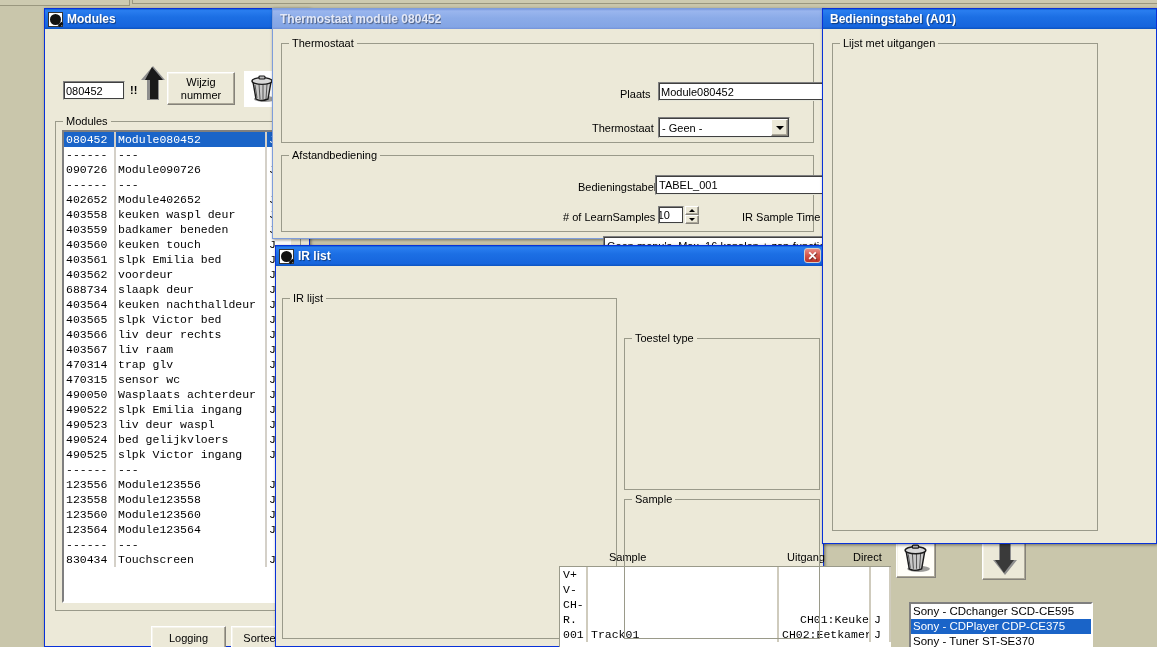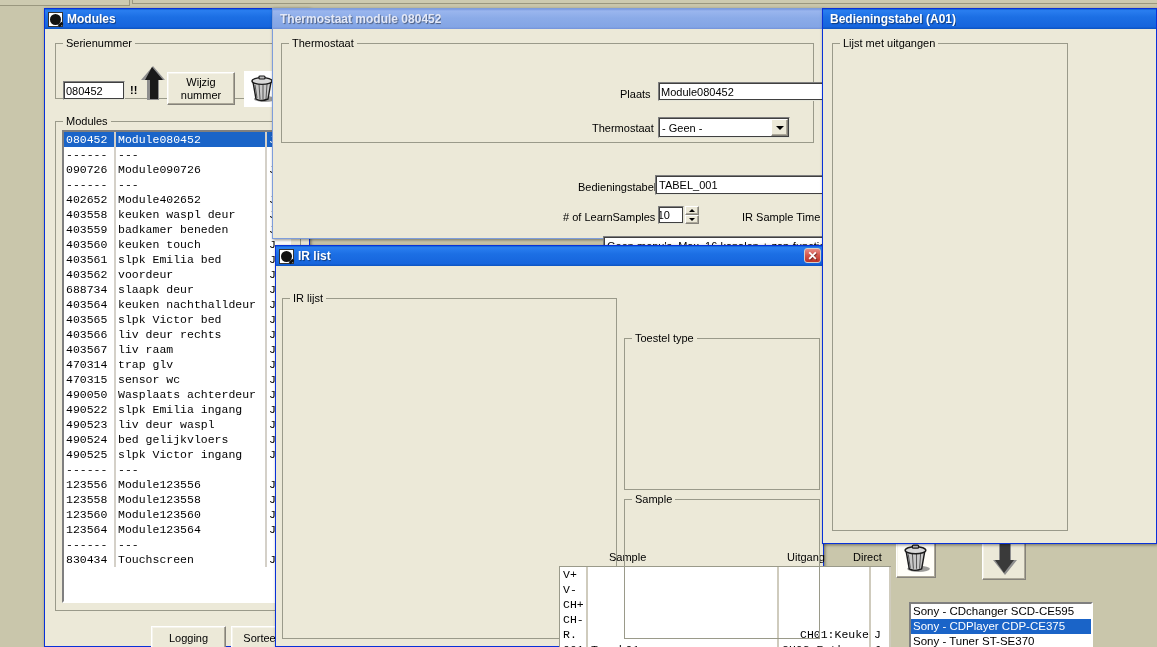--- a/index.html
+++ b/index.html
@@ -212,23 +212,20 @@
   <div class="win" style="left:12px; top:8px; width:266px; height:639px;margin-left:32px;">
     <div class="titlebar">
       <div class="title-icon">
           <div class="glyph"></div>
         </div>
       <span class="title-text">Modules</span>
       <div class="close-btn">✕</div>
     </div>
     <div class="win-body" style="height:617px;">
 
-      <div class="group" style="left:10px; top:14px; width:246px; height:56px;">
-        <span class="legend">Serienummer</span>
-      </div>
       <div class="tbox" style="left:18px; top:52px; width:62px; height:19px;">
         <span>080452</span>
       </div>
       <div class="lbl" style="left:85px; top:55px; font-weight:bold;">!!</div>
 
       <svg style="position:absolute; left:94px; top:36px;" width="28" height="36" viewBox="0 0 28 36">
         <polygon points="14,1 26,15 20,15 20,35 8,35 8,15 2,15" fill="#8e8e8e"></polygon>
         <polygon points="13,2 24,15 19,15 19,34 11,34 11,15 6,15" fill="#1a1a1a"></polygon>
       </svg>
 
@@ -461,20 +458,23 @@
           <circle cx="62" cy="53" r="2" fill="#d44"></circle>
           <circle cx="89" cy="52" r="3" fill="#777"></circle>
           <circle cx="14" cy="41" r="5" fill="#2e2e2e" stroke="#111"></circle>
           <circle cx="112" cy="41" r="5" fill="#2e2e2e" stroke="#111"></circle>
           <rect x="20" y="61" width="86" height="9" rx="3" fill="#3a3a3a"></rect>
           <ellipse cx="38" cy="66" rx="8" ry="4" fill="#e9e9e9"></ellipse>
           <ellipse cx="90" cy="66" rx="8" ry="4" fill="#e9e9e9"></ellipse>
         </svg>
       </div>
 
+      <div class="group" style="left:8px; top:126px; width:533px; height:77px;">
+        <span class="legend">Afstandbediening</span>
+      </div>
 
       <div class="lbl" style="left:305px; top:152px;">Bedieningstabel</div>
       <div class="combo" style="left:382px; top:146px; width:188px; height:20px;">
         <span class="ctext">TABEL_001</span>
         <span class="carrow">
             <i class="arrow-d"></i>
           </span>
       </div>
 
       <div class="lbl" style="left:705px; top:152px;">Time out</div>
@@ -563,26 +563,20 @@
       <div class="listbox mono" style="left:283px; top:300px; width:334px; height:337px; border:none; background:transparent; overflow:visible;">
         <div id="ir-rows" style="position:relative; background:#fff; border-left:1px solid #9a9a8a; border-top:1px solid #9a9a8a; width:332px; height:322px; overflow:hidden;">
             <div style="display: flex; height: 15px; line-height: 15px; white-space: nowrap;">
               <span style="width: 28px; flex: 0 0 28px; padding-left: 3px; border-right: 2px solid rgb(207, 203, 189); overflow: hidden;">V+</span>
               <span style="flex: 1 1 0%; padding-left: 3px; border-right: 2px solid rgb(207, 203, 189); overflow: hidden;"></span>
               <span style="width: 92px; flex: 0 0 92px; padding-left: 3px; border-right: 2px solid rgb(207, 203, 189); overflow: hidden;"></span>
               <span style="width: 20px; flex: 0 0 20px; padding-left: 3px; border-right: 2px solid rgb(207, 203, 189); overflow: hidden;"></span>
             </div>
             <div style="display: flex; height: 15px; line-height: 15px; white-space: nowrap;">
               <span style="width: 28px; flex: 0 0 28px; padding-left: 3px; border-right: 2px solid rgb(207, 203, 189); overflow: hidden;">V-</span>
-              <span style="flex: 1 1 0%; padding-left: 3px; border-right: 2px solid rgb(207, 203, 189); overflow: hidden;"></span>
-              <span style="width: 92px; flex: 0 0 92px; padding-left: 3px; border-right: 2px solid rgb(207, 203, 189); overflow: hidden;"></span>
-              <span style="width: 20px; flex: 0 0 20px; padding-left: 3px; border-right: 2px solid rgb(207, 203, 189); overflow: hidden;"></span>
-            </div>
-            <div style="display: flex; height: 15px; line-height: 15px; white-space: nowrap;">
-              <span style="width: 28px; flex: 0 0 28px; padding-left: 3px; border-right: 2px solid rgb(207, 203, 189); overflow: hidden;">CH+</span>
               <span style="flex: 1 1 0%; padding-left: 3px; border-right: 2px solid rgb(207, 203, 189); overflow: hidden;"></span>
               <span style="width: 92px; flex: 0 0 92px; padding-left: 3px; border-right: 2px solid rgb(207, 203, 189); overflow: hidden;"></span>
               <span style="width: 20px; flex: 0 0 20px; padding-left: 3px; border-right: 2px solid rgb(207, 203, 189); overflow: hidden;"></span>
             </div>
             <div style="display: flex; height: 15px; line-height: 15px; white-space: nowrap;">
               <span style="width: 28px; flex: 0 0 28px; padding-left: 3px; border-right: 2px solid rgb(207, 203, 189); overflow: hidden;">CH-</span>
               <span style="flex: 1 1 0%; padding-left: 3px; border-right: 2px solid rgb(207, 203, 189); overflow: hidden;"></span>
               <span style="width: 92px; flex: 0 0 92px; padding-left: 3px; border-right: 2px solid rgb(207, 203, 189); overflow: hidden;"></span>
               <span style="width: 20px; flex: 0 0 20px; padding-left: 3px; border-right: 2px solid rgb(207, 203, 189); overflow: hidden;"></span>
             </div>
@@ -635,19 +629,19 @@
 
     </div>
   </div>
 
   <div class="win" style="left:822px; top:8px; width:335px; height:536px;">
     <div class="titlebar">
       <span class="title-text" style="padding-left:4px;">Bedieningstabel (A01)</span>
     </div>
     <div class="win-body" style="height:514px;">
 
-      <div class="group" style="left:9px; top:14px; width:236px; height:488px;">
+      <div class="group" style="left:9px; top:14px; width:266px; height:488px;">
         <span class="legend">Lijst met uitgangen</span>
       </div>
 
     </div>
   </div>
 </div>
 
 </body></html>

